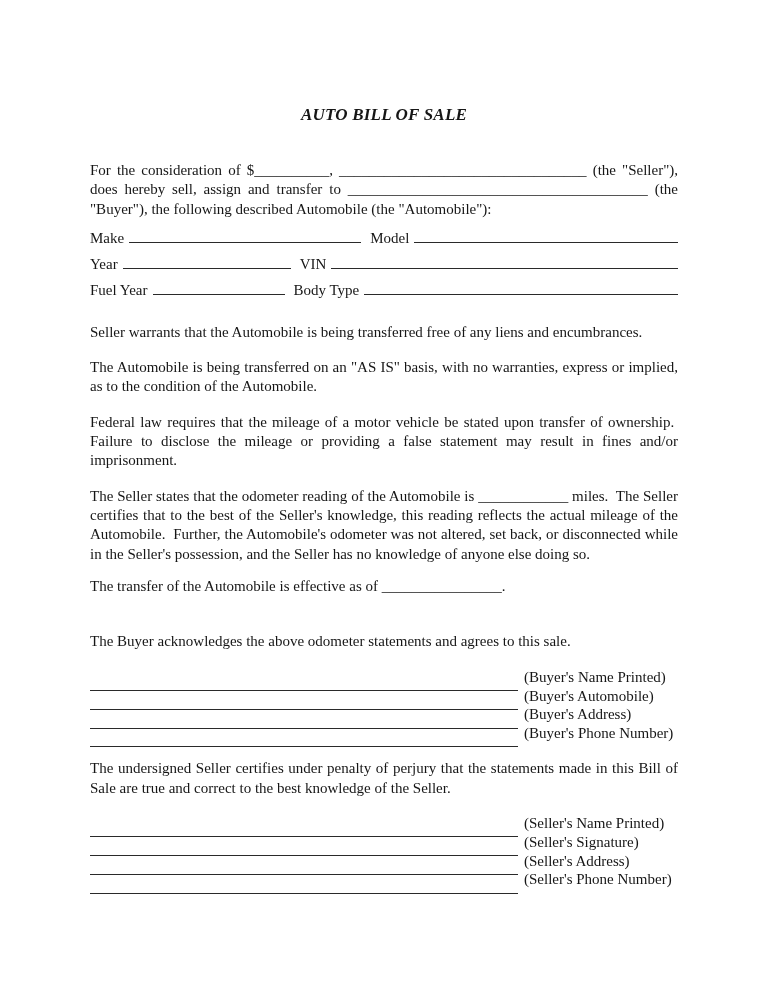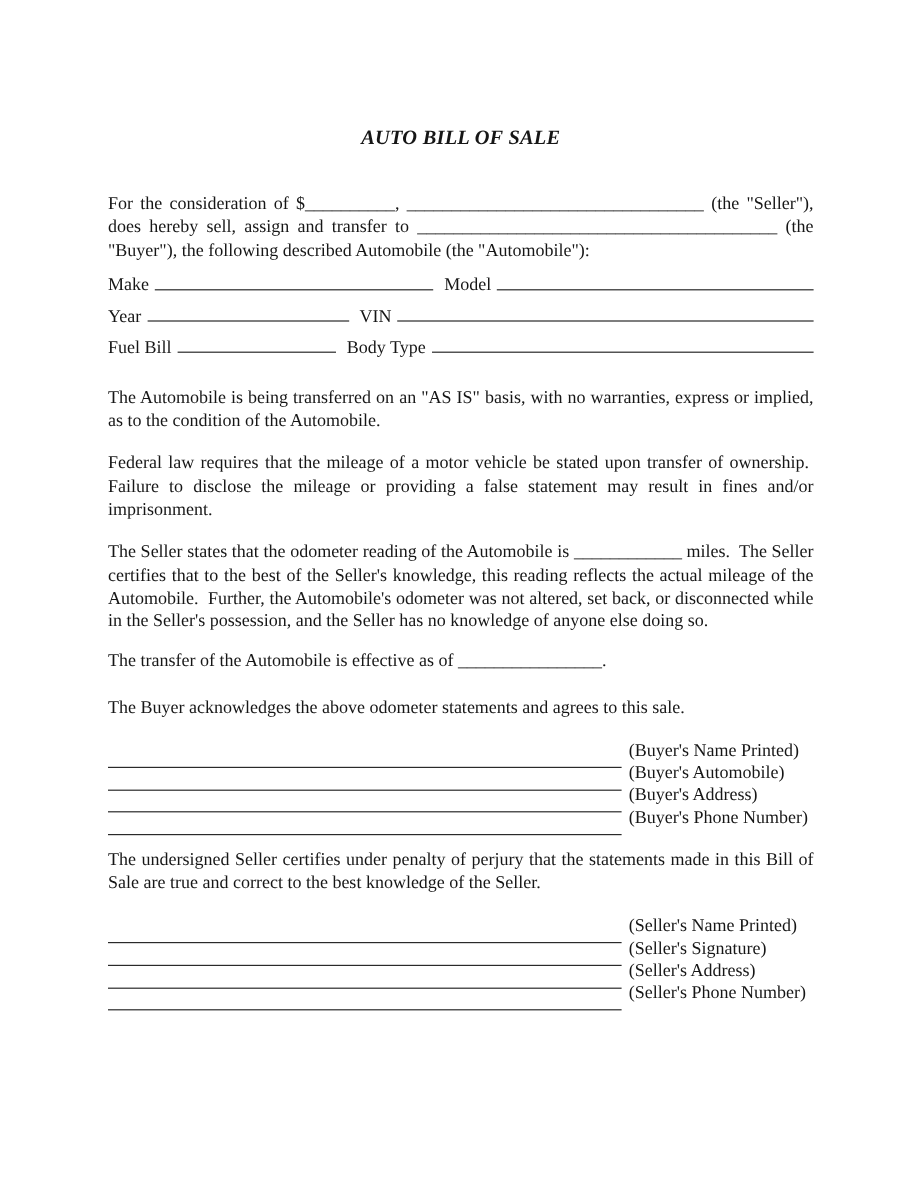--- a/index.html
+++ b/index.html
@@ -23,21 +23,21 @@
     font-style: italic;
     text-align: center;
     letter-spacing: 0.2px;
   }
   .para {
     margin: 16px 0 0 0;
     text-align: justify;
   }
   .para.first { margin-top: 0; }
   .para.mt-sm { margin-top: 13px; }
-  .para.mt-lg { margin-top: 20px; }
+  .para.mt-lg { margin-top: 36px; }
 
   .fields { margin-top: 10px; }
   .frow {
     display: flex;
     align-items: baseline;
     height: 26px;
     justify-content: flex-end;
   }
   .blank {
     border-bottom: 1px solid #2a2a2a;
@@ -76,27 +76,28 @@
       <span class="flabel flabel2">Model</span>
       <span class="blank grow"></span>
     </div>
     <div class="frow">
       <span class="flabel">Year</span>
       <span class="blank w-year"></span>
       <span class="flabel flabel2">VIN</span>
       <span class="blank grow"></span>
     </div>
     <div class="frow">
-      <span class="flabel">Fuel Bill</span>
+      <span class="flabel">Fuel Year</span>
       <span class="blank w-fuel"></span>
       <span class="flabel flabel2">Body Type</span>
       <span class="blank grow"></span>
     </div>
   </div>
 
+  <p class="para">Seller warrants that the Automobile is being transferred free of any liens and encumbrances.</p>
 
   <p class="para">The Automobile is being transferred on an "AS IS" basis, with no warranties, express or implied, as to the condition of the Automobile.</p>
 
   <p class="para">Federal law requires that the mileage of a motor vehicle be stated upon transfer of ownership.&nbsp; Failure to disclose the mileage or providing a false statement may result in fines and/or imprisonment.</p>
 
   <p class="para">The Seller states that the odometer reading of the Automobile is ____________ miles.&nbsp; The Seller certifies that to the best of the Seller's knowledge, this reading reflects the actual mileage of the Automobile.&nbsp; Further, the Automobile's odometer was not altered, set back, or disconnected while in the Seller's possession, and the Seller has no knowledge of anyone else doing so.</p>
 
   <p class="para mt-sm">The transfer of the Automobile is effective as of ________________.</p>
 
   <p class="para mt-lg">The Buyer acknowledges the above odometer statements and agrees to this sale.</p>

